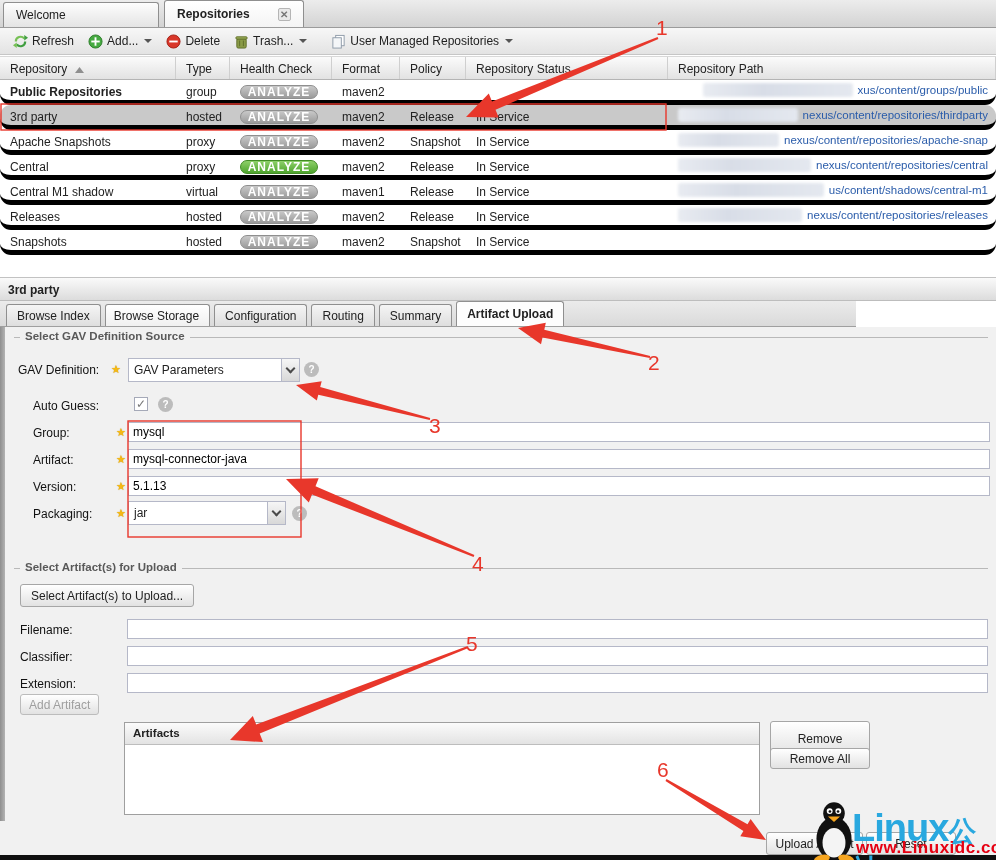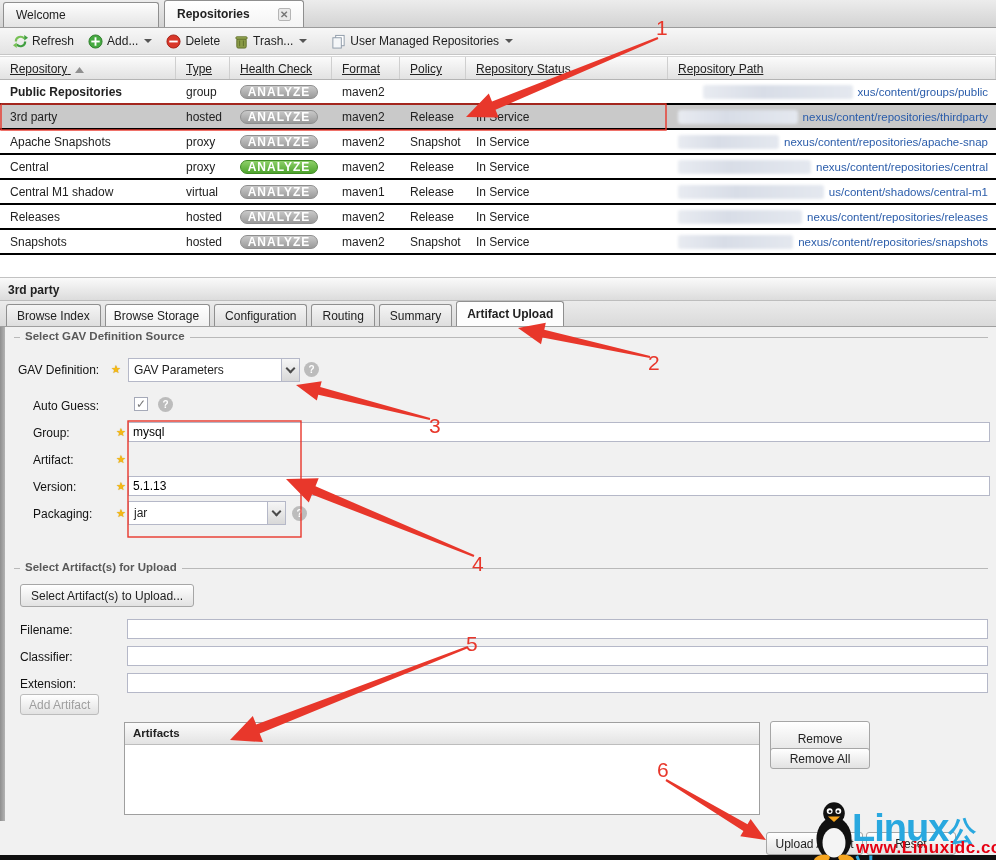--- a/index.html
+++ b/index.html
@@ -22,42 +22,42 @@
     background:linear-gradient(#f7f7f7,#e3e3e3); border-bottom:1px solid #c6c6c6;
     display:flex; align-items:center; padding-left:6px; }
   .tbtn { display:flex; align-items:center; gap:4px; padding:3px 7px; border-radius:3px; cursor:pointer; color:#222; }
   .caret { width:0; height:0; border-left:4px solid transparent; border-right:4px solid transparent;
     border-top:4px solid #555; margin-left:2px; }
   .ticon { width:15px; height:15px; display:inline-block; }
 
   
   .grid { position:absolute; left:0; top:56px; width:996px; }
   .ghead { display:flex; height:24px; background:linear-gradient(#fbfbfb,#e2e2e2);
-    border-top:1px solid #d8d8d8; border-bottom:1px solid #b4b4b4; color:#222;text-decoration:underline; }
+    border-top:1px solid #d8d8d8; border-bottom:1px solid #b4b4b4; color:#222; }
   .ghead .c { border-right:1px solid #cfcfcf; padding-top:5px; }
-  .grow { display:flex; height:25px; background:#fff; border-bottom:2px solid #000000; cursor:pointer; }
+  .grow { display:flex; height:25px; background:#fff; border-bottom:5px solid #000000; cursor:pointer;border-radius:11px; }
   .grow.sel { background:#c9c9c9; }
   .grow.bold .c-name { font-weight:bold; }
   .c { padding:5px 0 0 10px; overflow:hidden; white-space:nowrap; }
   .c-name { width:176px; } .c-type { width:54px; } .c-health { width:102px; padding-top:5px; }
   .c-format { width:68px; } .c-policy { width:66px; } .c-status { width:202px; }
   .c-path { flex:1; display:flex; align-items:center; justify-content:flex-end; padding:0 8px 0 10px; gap:5px; }
   .pill { display:inline-block; width:78px; height:14px; border-radius:8px; border:1px solid #8f8f8f;
     background:linear-gradient(#c9c9c9,#9a9a9a); color:#fff; font-size:12px; font-weight:bold;
     letter-spacing:1px; text-align:center; line-height:13px; cursor:pointer; }
   .pill.green { background:linear-gradient(#8ed06a,#4ea42d); border-color:#418c24; }
   .pathlink { color:#2a5caa; font-size:11.5px; text-decoration:none; cursor:pointer; }
   .blurblob { display:inline-block; width:150px; height:14px; border-radius:3px;
     background:linear-gradient(90deg,#e8ebf1,#d8dde7 40%,#e4e8ef); filter:blur(1.5px); }
 
   
   .panel-header { position:absolute; left:0; top:277px; width:996px; height:24px;
     background:linear-gradient(#fafafa,#dcdcdc); border-top:1px solid #c2c2c2; border-bottom:1px solid #bdbdbd;
     font-weight:bold; padding:5px 0 0 8px; }
-  .subtabs { position:absolute; left:0; top:301px; width:996px; height:26px;
+  .subtabs { position:absolute; left:0; top:301px; width:856px; height:26px;
     background:linear-gradient(#ebebeb,#dadada); border-bottom:1px solid #9f9f9f;
     display:flex; align-items:flex-end; padding-left:6px; }
   .stab { height:22px; border:1px solid #8f8f8f; border-bottom:none; border-radius:3px 3px 0 0;
     background:linear-gradient(#f5f5f5,#dedede); padding:4px 10px 0; margin-right:4px; cursor:pointer; }
   .stab.light { background:linear-gradient(#ffffff,#f0f0f0);padding-left:8px; }
   .stab.active { background:#fdfdfd; font-weight:bold; height:25px; padding-top:5px; }
 
   
   .content { position:absolute; left:0; top:327px; width:996px; height:528px; background:#f1f1f1; }
   .leftstrip { position:absolute; left:0; top:0; width:5px; height:494px;
@@ -253,24 +253,20 @@
       </div>
   </div>
 
   <div class="grow">
     <div class="c c-name">Snapshots</div>
     <div class="c c-type">hosted</div>
     <div class="c c-health"><span class="pill">ANALYZE</span></div>
     <div class="c c-format">maven2</div>
     <div class="c c-policy">Snapshot</div>
     <div class="c c-status">In Service</div>
-    <div class="c c-path">
-        <span class="blurblob" style="width:155px"></span>
-        <a class="pathlink">nexus/content/repositories/snapshots</a>
-      </div>
   </div>
 </div>
 
 <div class="panel-header">3rd party</div>
 
 <div class="subtabs">
   <div class="stab">Browse Index</div>
   <div class="stab light">Browse Storage</div>
   <div class="stab">Configuration</div>
   <div class="stab">Routing</div>
@@ -297,20 +293,21 @@
   <div class="flabel" style="left:33px; top:72px;">Auto Guess:</div>
   <div class="checkbox" style="left:134px; top:70px;">✓</div>
   <div class="helpicon" style="left:158px; top:70px;">?</div>
 
   <div class="flabel" style="left:33px; top:99px;">Group:</div>
   <span class="star" style="left:116px; top:99px;">★</span>
   <input class="tinput" style="left: 128px; top: 95px; width: 862px;" value="mysql">
 
   <div class="flabel" style="left:33px; top:126px;">Artifact:</div>
   <span class="star" style="left:116px; top:126px;">★</span>
+  <input class="tinput" style="left: 128px; top: 122px; width: 862px;" value="mysql-connector-java">
 
   <div class="flabel" style="left:33px; top:153px;">Version:</div>
   <span class="star" style="left:116px; top:153px;">★</span>
   <input class="tinput" style="left: 128px; top: 149px; width: 862px;" value="5.1.13">
 
   <div class="flabel" style="left:33px; top:180px;">Packaging:</div>
   <span class="star" style="left:116px; top:180px;">★</span>
   <div class="combo" style="left:128px; top:174px; width:158px;">
     <span class="val">jar</span>
     <span class="trig">

